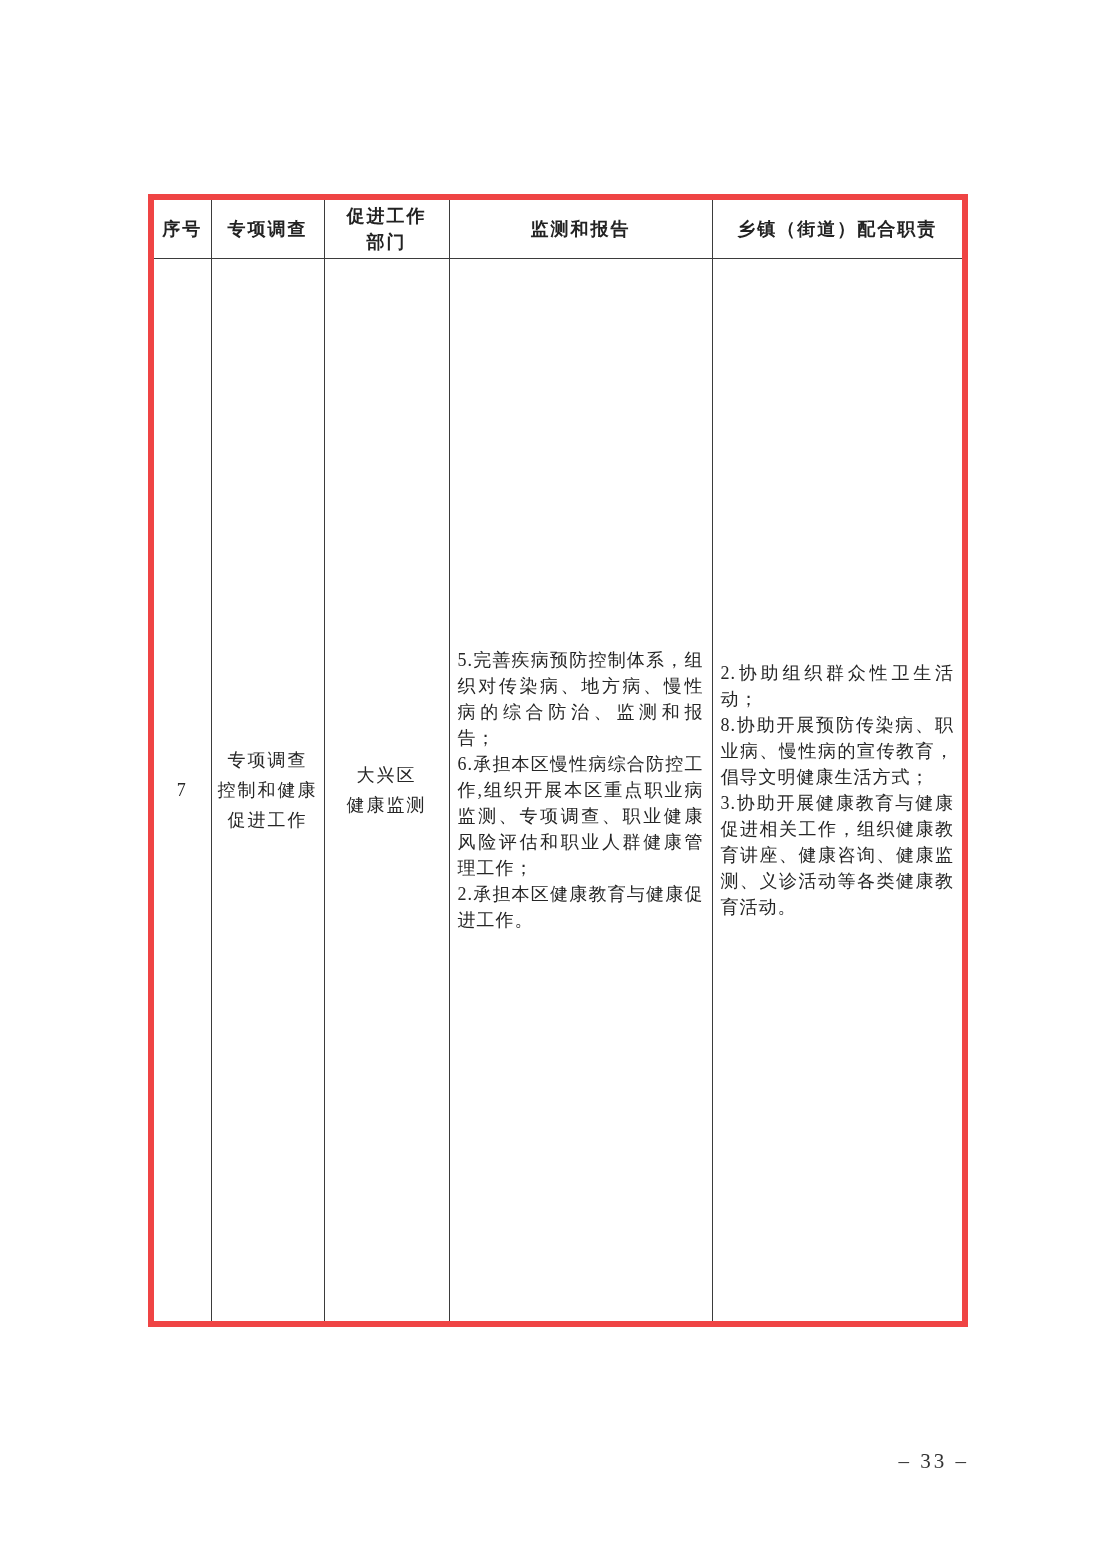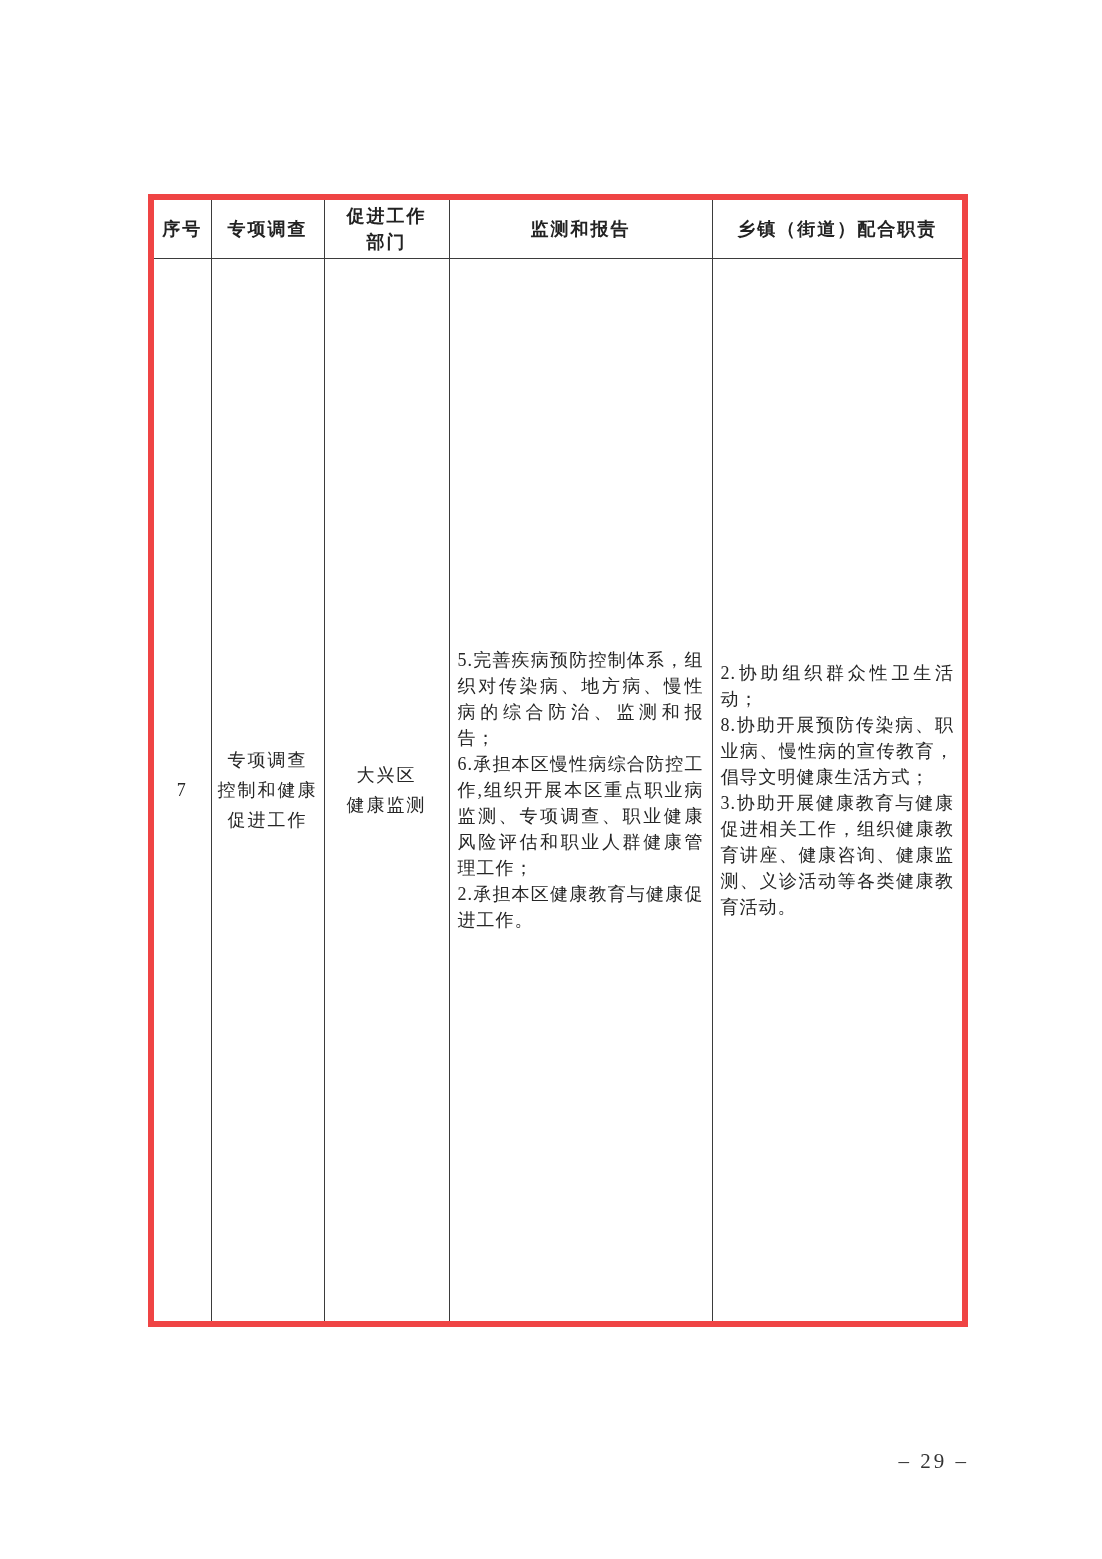--- a/index.html
+++ b/index.html
@@ -104,13 +104,13 @@
       </td>
       <td class="cell-justify">
         <p class="duty">2.协助组织群众性卫生活动；</p>
         <p class="duty">8.协助开展预防传染病、职业病、慢性病的宣传教育，倡导文明健康生活方式；</p>
         <p class="duty">3.协助开展健康教育与健康促进相关工作，组织健康教育讲座、健康咨询、健康监测、义诊活动等各类健康教育活动。</p>
       </td>
     </tr>
   </tbody>
 </table>
 
-<div class="page-number">– 29 –</div>
+<div class="page-number">– 33 –</div>
 
 </body></html>

